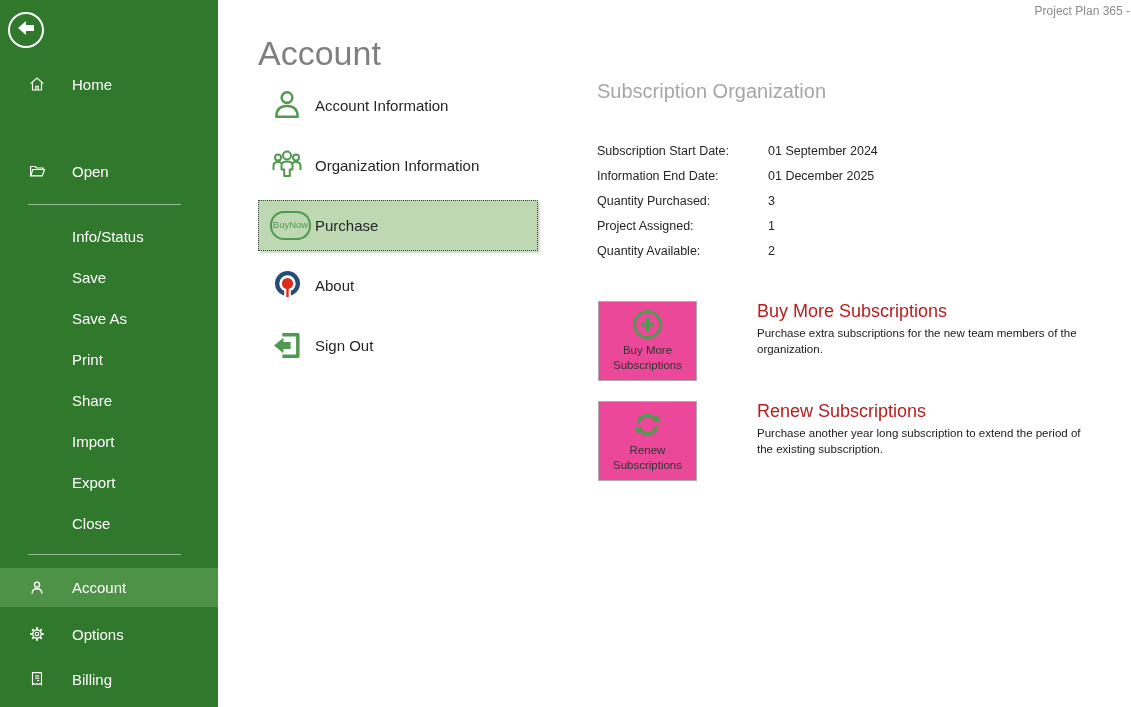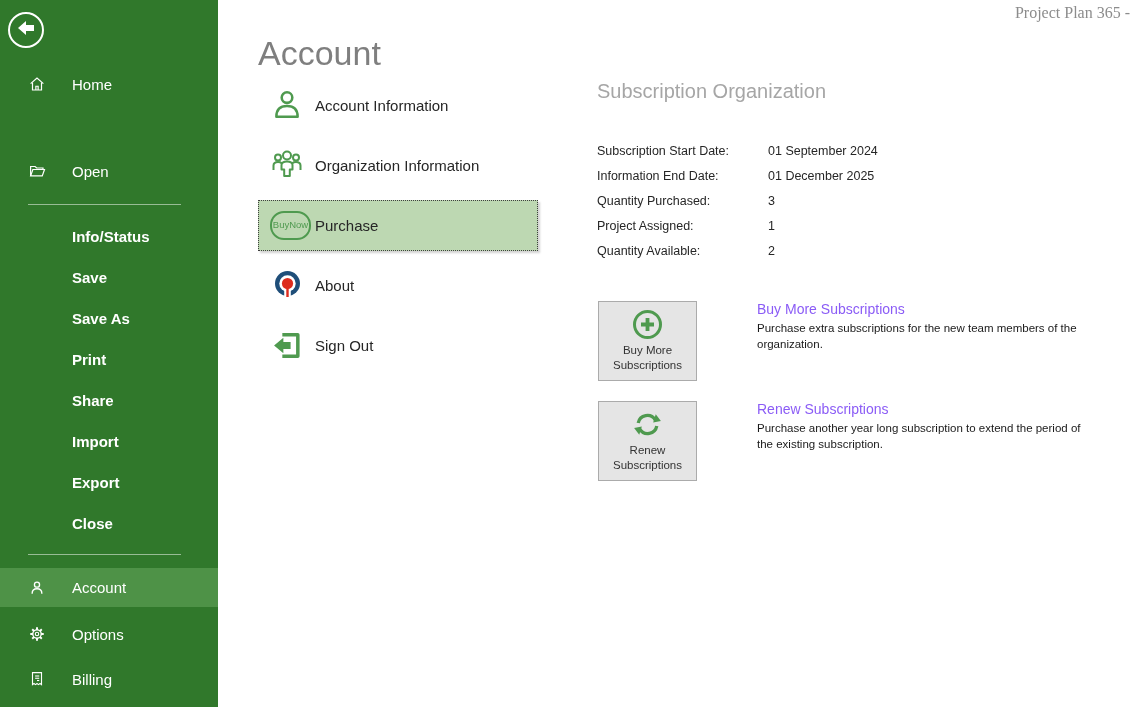--- a/index.html
+++ b/index.html
@@ -8,26 +8,26 @@
   #screen { position:relative; width:1131px; height:707px; background:#fff; }
 
   
   .sidebar { position:absolute; left:0; top:0; width:218px; height:707px; background:#30782b; }
   .back-btn { position:absolute; left:8px; top:12px; width:36px; height:36px; border:2px solid #fff;
     border-radius:50%; display:flex; align-items:center; justify-content:center; cursor:pointer; }
   .side-item { position:absolute; left:0; width:218px; height:34px; display:flex; align-items:center;
     color:#fff; font-size:15px; cursor:pointer; }
   .side-item .s-icon { width:18px; height:18px; margin-left:28px; flex:0 0 18px; }
   .side-item .s-label { margin-left:26px; white-space:nowrap; }
-  .side-item.noicon .s-label { margin-left:72px;font-weight:bold; }
+  .side-item.noicon .s-label { margin-left:72px; }
   .side-item.active { background:#4e9247; height:39px; }
   .side-divider { position:absolute; left:28px; width:153px; height:1px; background:rgba(255,255,255,0.5); }
 
   
-  .app-title { position:absolute; top:4px; right:1px; font-size:16px; color:#8c8c8c; white-space:nowrap;font-family:Liberation Serif, serif; }
+  .app-title { position:absolute; top:4px; right:1px; font-size:12px; color:#8c8c8c; white-space:nowrap; }
   .page-title { position:absolute; left:258px; top:34px; font-size:34px; color:#7f7f7f; font-weight:400; }
 
   .acct-item { position:absolute; left:258px; width:280px; height:40px; display:flex; align-items:center;
     cursor:pointer; }
   .acct-item .a-icon { width:34px; height:34px; margin-left:12px; flex:0 0 34px; display:flex;
     align-items:center; justify-content:center; }
   .acct-item .a-label { margin-left:11px; font-size:15px; color:#262626; white-space:nowrap; }
 
   .acct-item.selected { height:51px; background:#bdd8b2; border:1px dotted #3f3f3f;
     box-shadow:2px 2px 2px rgba(0,0,0,0.18); }
@@ -37,28 +37,28 @@
   .acct-item.selected .a-label { margin-left:4px; }
 
   
   .sub-heading { position:absolute; left:597px; top:80px; font-size:20px; color:#a6a6a6; font-weight:400; }
   .sub-details { position:absolute; left:597px; top:138px; width:500px; }
   .sub-row { display:flex; height:25px; align-items:center; font-size:12.5px; color:#262626; }
   .sub-row .d-label { width:171px; }
   .sub-row .d-value { width:132px; }
   .sub-row .d-note { font-size:11px; color:#008000; }
 
-  .action-box { position:absolute; left:598px; width:99px; height:80px; background:#e5e5e5;
+  .action-box { position:absolute; left:598px; width:99px; height:80px; background:#ec4899;
     border:1px solid #ababab; display:flex; flex-direction:column; align-items:center; cursor:pointer; }
   .action-box .b-icon { margin-top:6px; width:33px; height:33px; }
   .action-box .b-caption { margin-top:2px; font-size:11.5px; line-height:1.28; color:#333;
     text-align:center; }
   .action-box .b-caption span { display:block; }
   .action-text { position:absolute; left:757px; width:330px; }
-  .action-text .t-heading { font-size:14px; color:#8b5cf6; }
+  .action-text .t-heading { font-size:18px; color:#b91c1c; }
   .action-text .t-desc { margin-top:4px; font-size:11.5px; color:#1a1a1a; line-height:1.35; }
 </style>
 </head>
 <body>
 
 <div id="screen">
 
   <div class="sidebar">
 
     <div class="back-btn">

